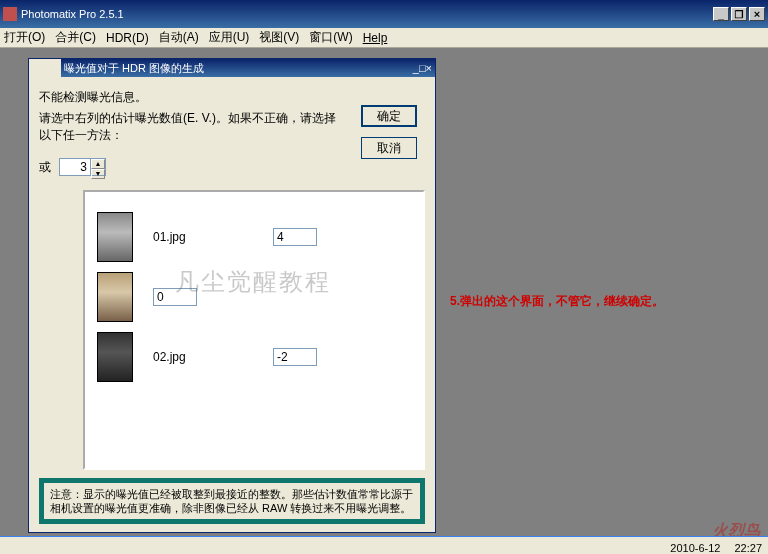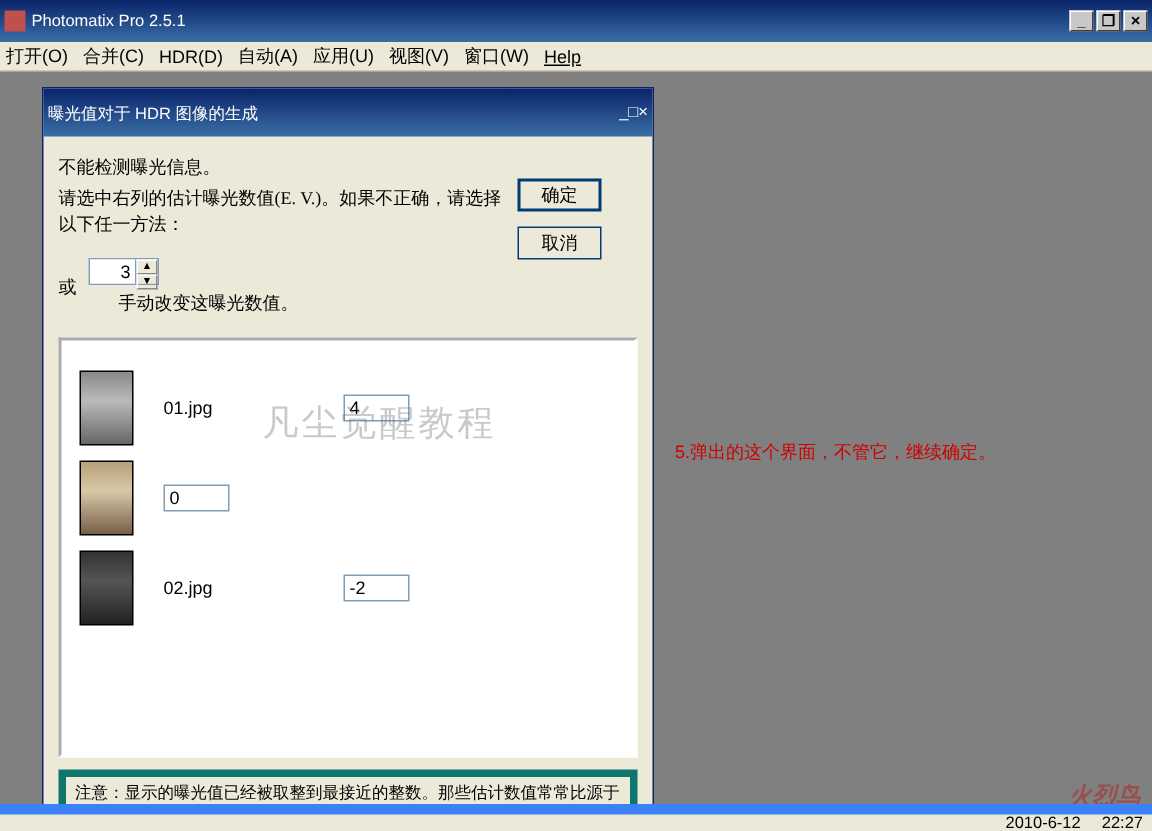--- a/index.html
+++ b/index.html
@@ -63,29 +63,30 @@
   position: absolute;
   left: 28px;
   top: 10px;
   width: 408px;
   background: #ece9d8;
   border: 1px solid #0a246a;
 }
 .dlg-titlebar {
   background: linear-gradient(#0a246a, #3a6ea5);
   color: #fff;
-  height: 32px;
+  height: 18px;
   display: flex;
   align-items: center;
   padding: 0 3px;
   font-size: 11px;
+  margin-left: 32px;
 }
 .dlg-titlebar .spacer { flex: 1; }
 .dlg-body { padding: 8px 10px; }
-.info-text { margin: 4px 0; color: #000; font-family: Liberation Serif, serif; }
+.info-text { margin: 4px 0; color: #000; }
 .ev-row {
   display: flex;
   align-items: center;
   margin: 10px 0 4px 0;
 }
 .or-label { width: 20px; }
 .ev-stack { flex: 1; }
 .ev-line { display: flex; align-items: center; margin: 4px 0; }
 .ev-line label { width: 120px; margin-left: 20px; }
 .spinner {
@@ -113,21 +114,21 @@
   flex: 1;
   font-size: 7px;
   text-align: center;
   line-height: 8px;
   border: 1px solid #fff;
   border-right-color: #888;
   border-bottom-color: #888;
 }
 .btn-panel {
   position: absolute;
-  right: 24px;
+  right: 8px;
   top: 28px;
   width: 66px;
 }
 .btn {
   display: block;
   width: 56px;
   height: 22px;
   margin-bottom: 10px;
   background: #ece9d8;
   border: 1px solid #003c74;
@@ -136,20 +137,21 @@
   font-size: 12px;
 }
 .btn.default { border: 2px solid #003c74; line-height: 18px; }
 .file-list {
   border: 2px inset #fff;
   background: #fff;
   height: 280px;
   margin-top: 10px;
   padding: 20px 12px;
   overflow: auto;
+  margin-left: 44px;
 }
 .file-row {
   display: flex;
   align-items: center;
   margin-bottom: 10px;
 }
 .thumb {
   width: 36px;
   height: 50px;
   border: 1px solid #000;
@@ -184,40 +186,40 @@
   font-family: Liberation Mono, monospace;
   pointer-events: none;
   letter-spacing: 2px;
 }
 .annotation {
   position: absolute;
   left: 450px;
   top: 245px;
   color: #d00000;
   font-size: 12px;
-  font-weight: normal;
+  font-weight: bold;
 }
 .logo {
   position: absolute;
   right: 8px;
   bottom: 4px;
   color: rgba(180,30,30,0.5);
   font-size: 16px;
   font-style: italic;
   font-weight: bold;
 }
 .taskbar {
   position: absolute;
   bottom: 0;
   width: 100%;
   height: 18px;
   background: #ece9d8;
-  border-top: 7px solid #3b82f6;
-  display: flex;
-  align-items: flex-start;
+  border-top: 1px solid #3b82f6;
+  display: flex;
+  align-items: flex-end;
   justify-content: flex-end;
   padding: 0 6px;
   font-size: 11px;
 }
 .taskbar span { margin-left: 14px; }
 .outer-title .win-btn.x { font-size: 11px; }
 </style>
 </head>
 <body>
 
@@ -265,23 +267,20 @@
         <div class="or-label">或</div>
         <div class="ev-stack">
           <div class="ev-line">
             <div class="spinner">
               <input value="3" style="">
               <div class="spin-btns">
                 <div>▲</div>
                 <div>▼</div>
               </div>
             </div>
-          </div>
-          <div class="ev-line">
-            <span style="margin-left:20px">手动改变这曝光数值。</span>
           </div>
         </div>
       </div>
 
       <div class="file-list">
         <div class="file-row">
           <div class="thumb"></div>
           <div class="fname">01.jpg</div>
           <input class="ev-input" value="4" style="">
         </div>

